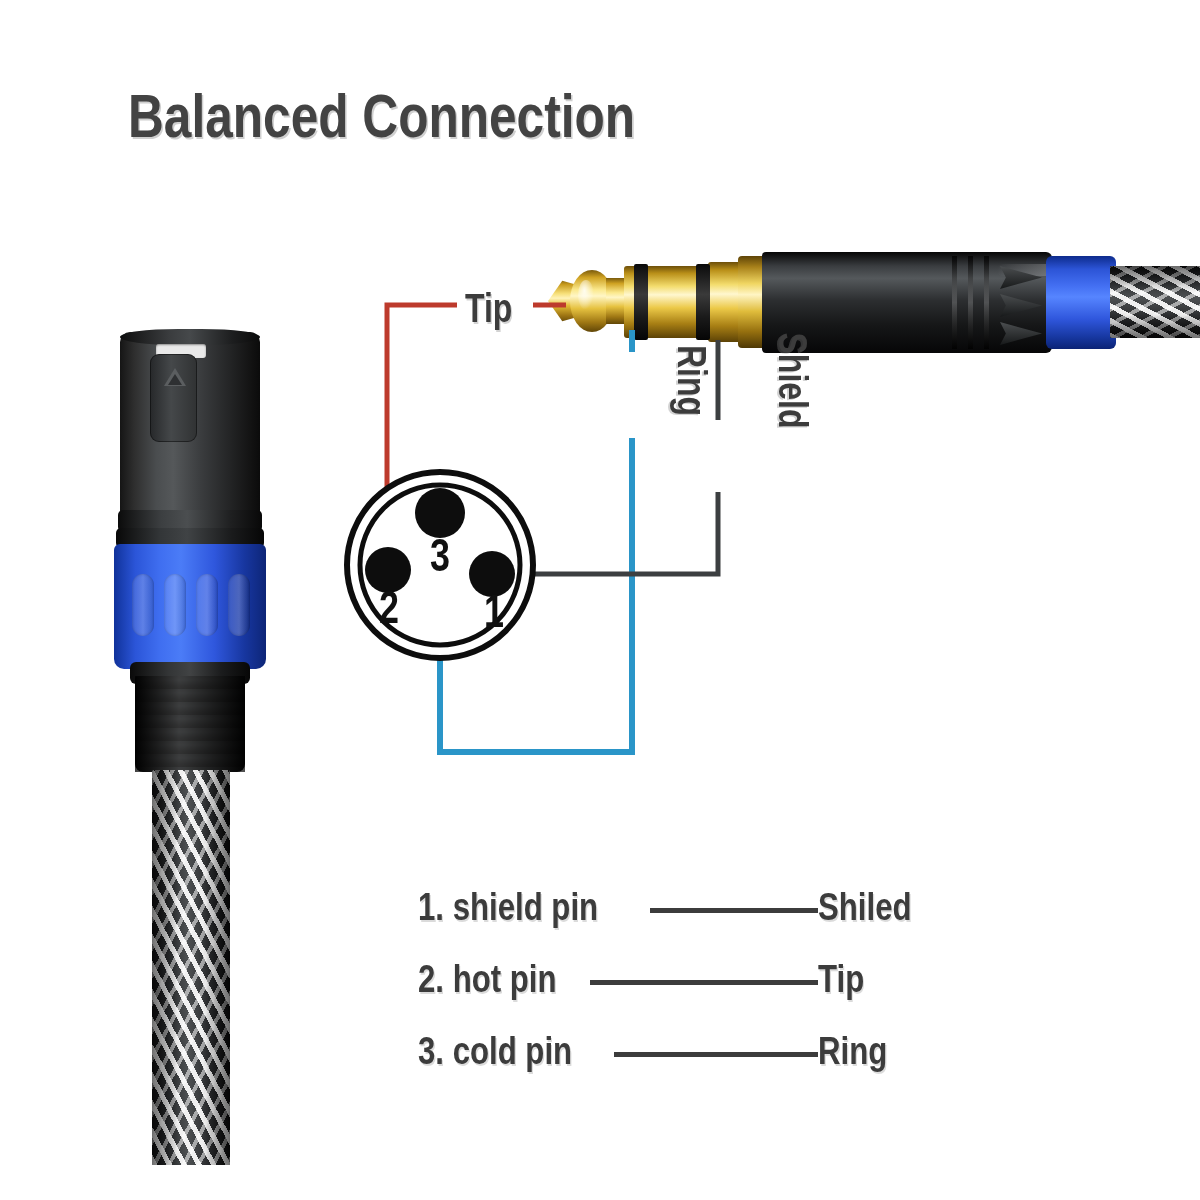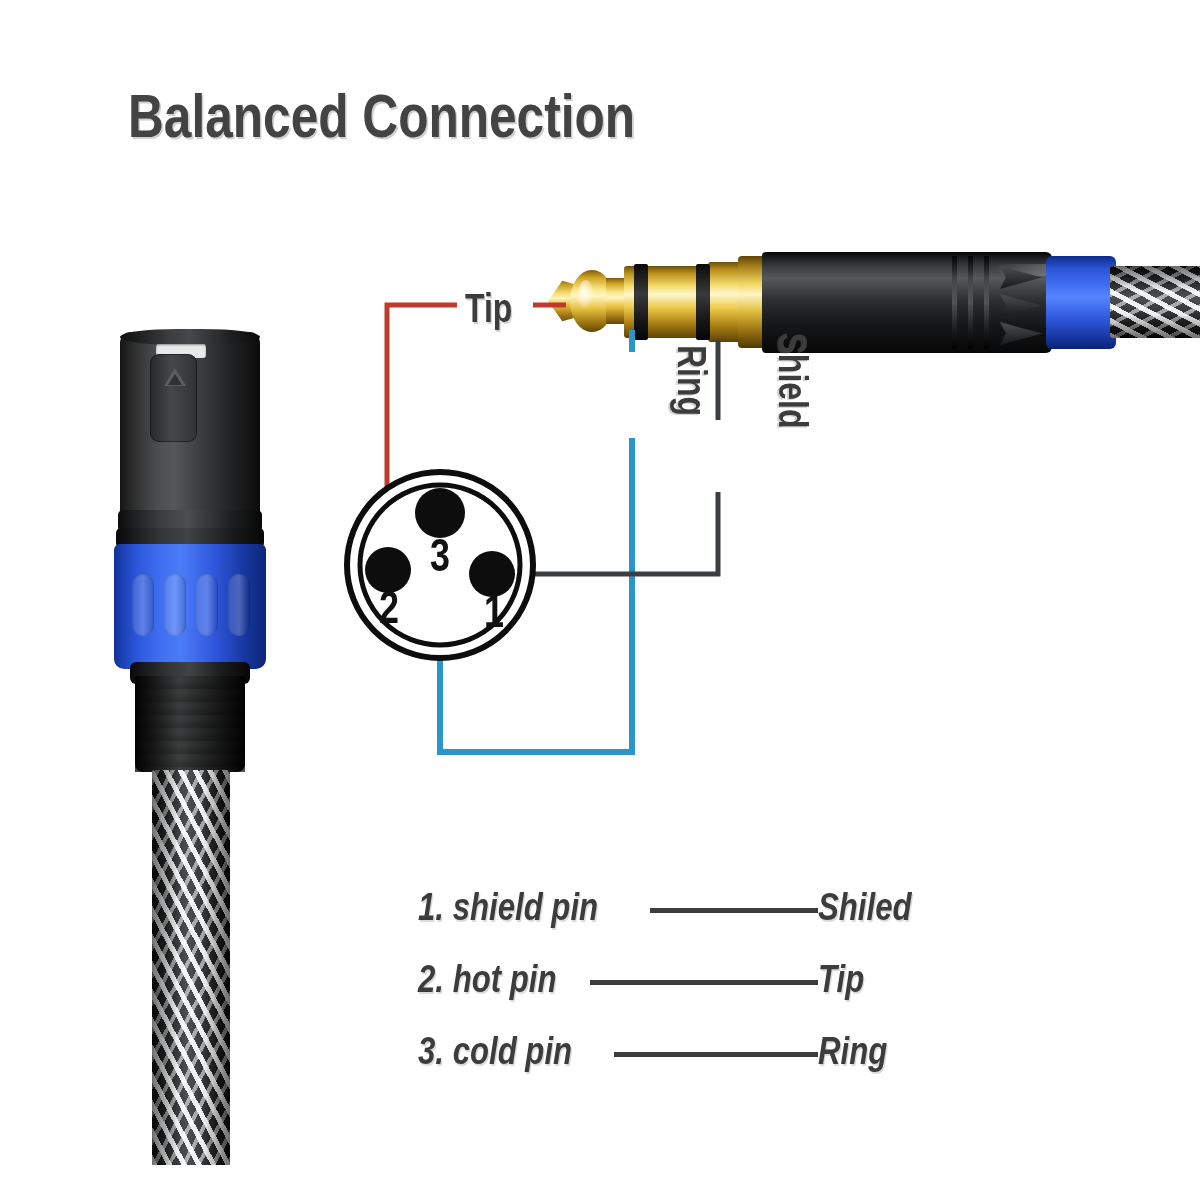--- a/index.html
+++ b/index.html
@@ -48,21 +48,21 @@
     font-weight:bold;
     font-size:46px;
     color:#111;
     transform:scaleX(0.78);
     transform-origin:center top;
     white-space:nowrap;
   }
 
   
   .legend{position:absolute;left:418px;top:882px;width:540px;}
-  .leg-row{position:relative;height:72px;font-style:italic;}
+  .leg-row{position:relative;height:72px;}
   .leg-left,.leg-right{
     position:absolute;
     font-family:"Liberation Sans Narrow","Liberation Sans",sans-serif;
     font-weight:bold;
     font-size:38px;
     color:#3c3c3c;
     white-space:nowrap;
     transform:scaleX(0.82);
     transform-origin:left top;
     text-shadow:1.5px 1.5px 0 rgba(135,135,135,0.30);

